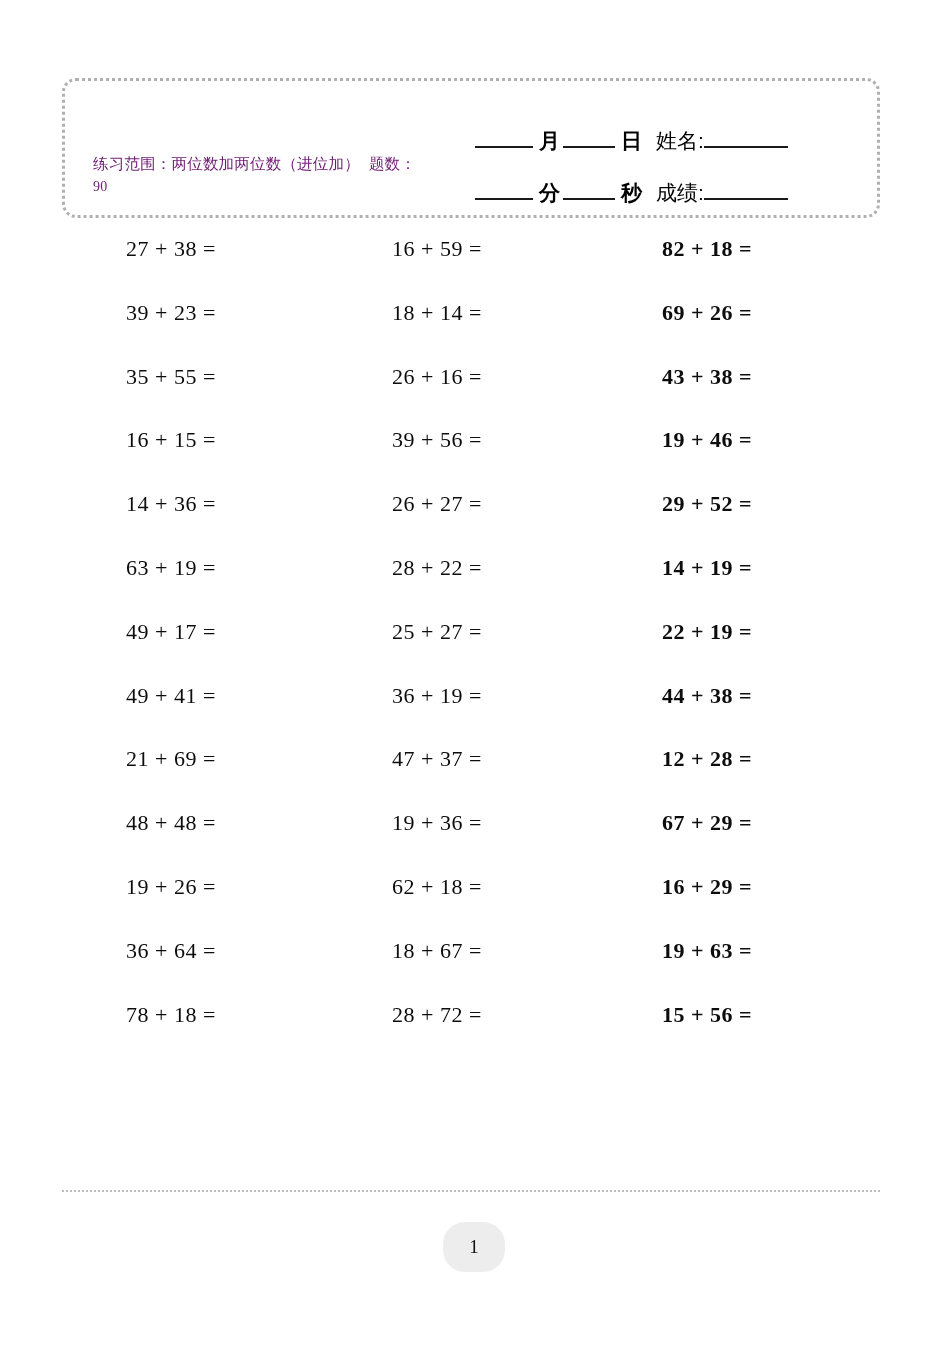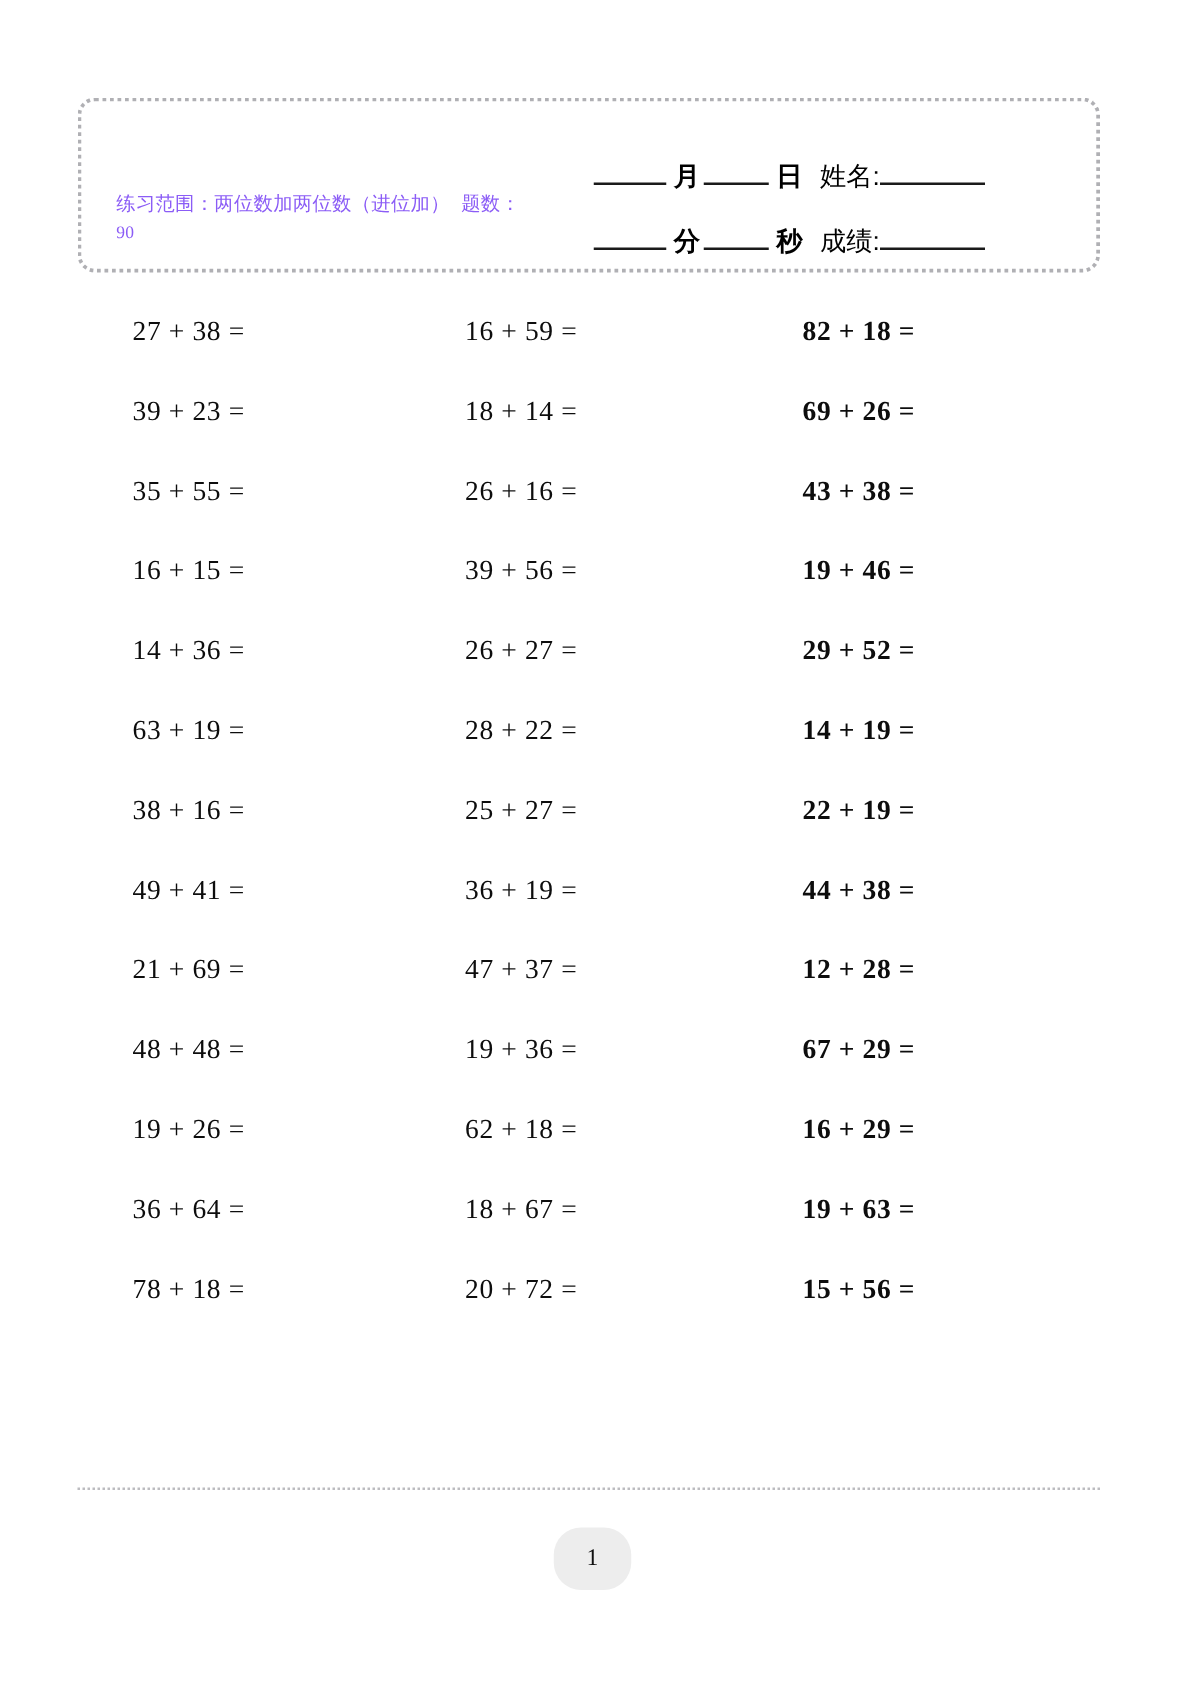--- a/index.html
+++ b/index.html
@@ -29,21 +29,21 @@
   }
 
   .scope-block {
     position: absolute;
     left: 28px;
     top: 72px;
     width: 330px;
     font-family: "Liberation Sans", "DejaVu Sans", sans-serif;
     font-size: 15.5px;
     line-height: 22px;
-    color: #8b5cf6;
+    color: #701a75;
     letter-spacing: 0.2px;
   }
   .scope-block .count-num {
     font-family: "Liberation Serif", "DejaVu Serif", serif;
     font-size: 14px;
   }
 
   .fields {
     position: absolute;
     left: 410px;
@@ -89,26 +89,27 @@
     left: 62px;
     top: 236px;
     width: 818px;
   }
   .prow {
     height: 63.8px;
     position: relative;
   }
   .cell {
     position: absolute;
-    top: 16px;
+    top: 0;
     font-family: "Liberation Serif", "DejaVu Serif", serif;
     font-size: 22px;
     letter-spacing: 0.5px;
     white-space: nowrap;
     color: #0d0d0d;
+    margin-left: 20px;
   }
   .cell.c0 { left: 44px; }
   .cell.c1 { left: 310px; }
   .cell.c2 { left: 580px; font-weight: bold; }
 
   
   .footer-rule {
     position: absolute;
     left: 62px;
     top: 1190px;
@@ -188,21 +189,21 @@
       <div class="cell c0">14 + 36 =</div>
       <div class="cell c1">26 + 27 =</div>
       <div class="cell c2">29 + 52 =</div>
     </div>
     <div class="prow">
       <div class="cell c0">63 + 19 =</div>
       <div class="cell c1">28 + 22 =</div>
       <div class="cell c2">14 + 19 =</div>
     </div>
     <div class="prow">
-      <div class="cell c0">38 + 16 =</div>
+      <div class="cell c0">49 + 17 =</div>
       <div class="cell c1">25 + 27 =</div>
       <div class="cell c2">22 + 19 =</div>
     </div>
     <div class="prow">
       <div class="cell c0">49 + 41 =</div>
       <div class="cell c1">36 + 19 =</div>
       <div class="cell c2">44 + 38 =</div>
     </div>
     <div class="prow">
       <div class="cell c0">21 + 69 =</div>
@@ -219,21 +220,21 @@
       <div class="cell c1">62 + 18 =</div>
       <div class="cell c2">16 + 29 =</div>
     </div>
     <div class="prow">
       <div class="cell c0">36 + 64 =</div>
       <div class="cell c1">18 + 67 =</div>
       <div class="cell c2">19 + 63 =</div>
     </div>
     <div class="prow">
       <div class="cell c0">78 + 18 =</div>
-      <div class="cell c1">20 + 72 =</div>
+      <div class="cell c1">28 + 72 =</div>
       <div class="cell c2">15 + 56 =</div>
     </div>
   </div>
 
 <div class="footer-rule"></div>
 <div class="page-badge">
   <span>1</span>
 </div>
 
 </body></html>

